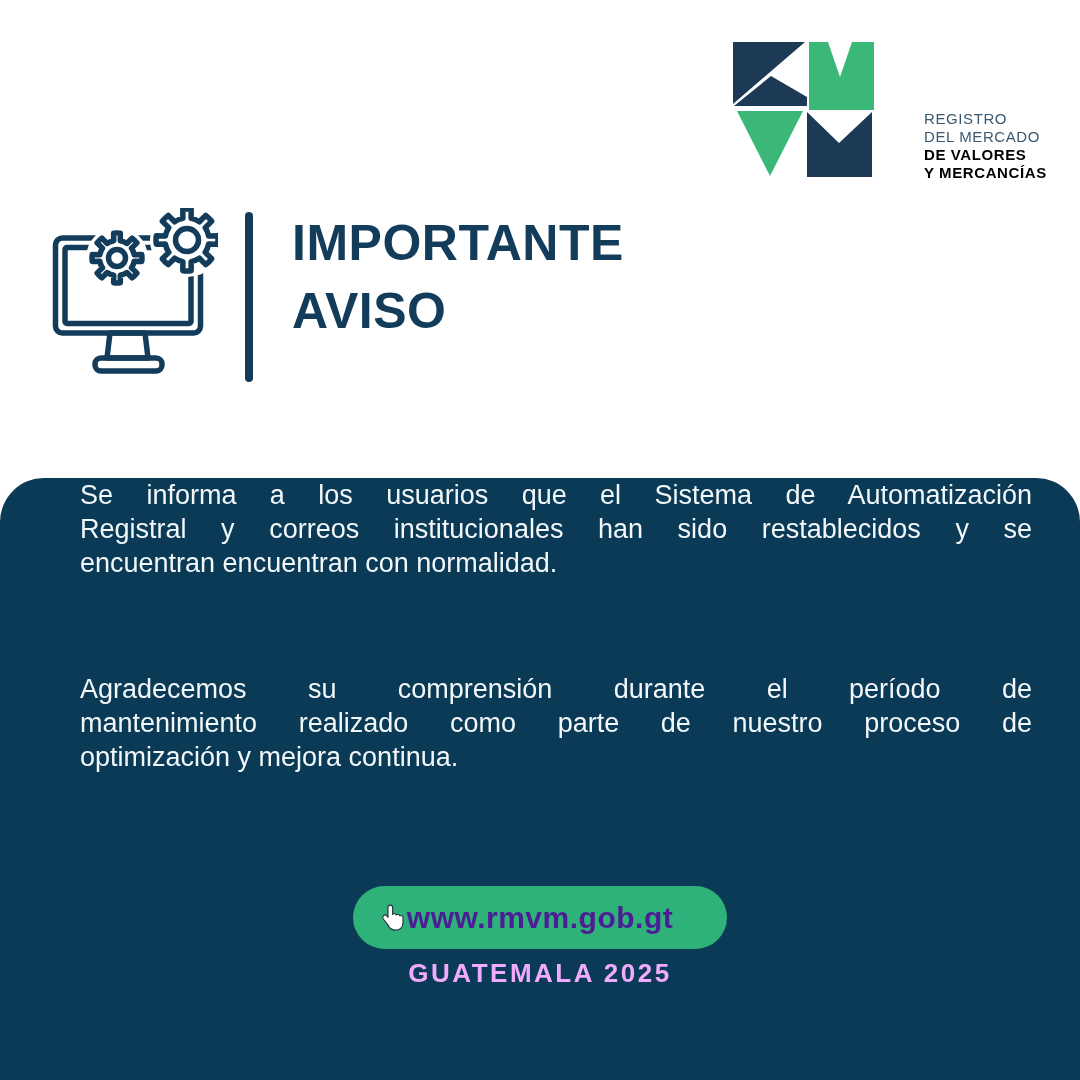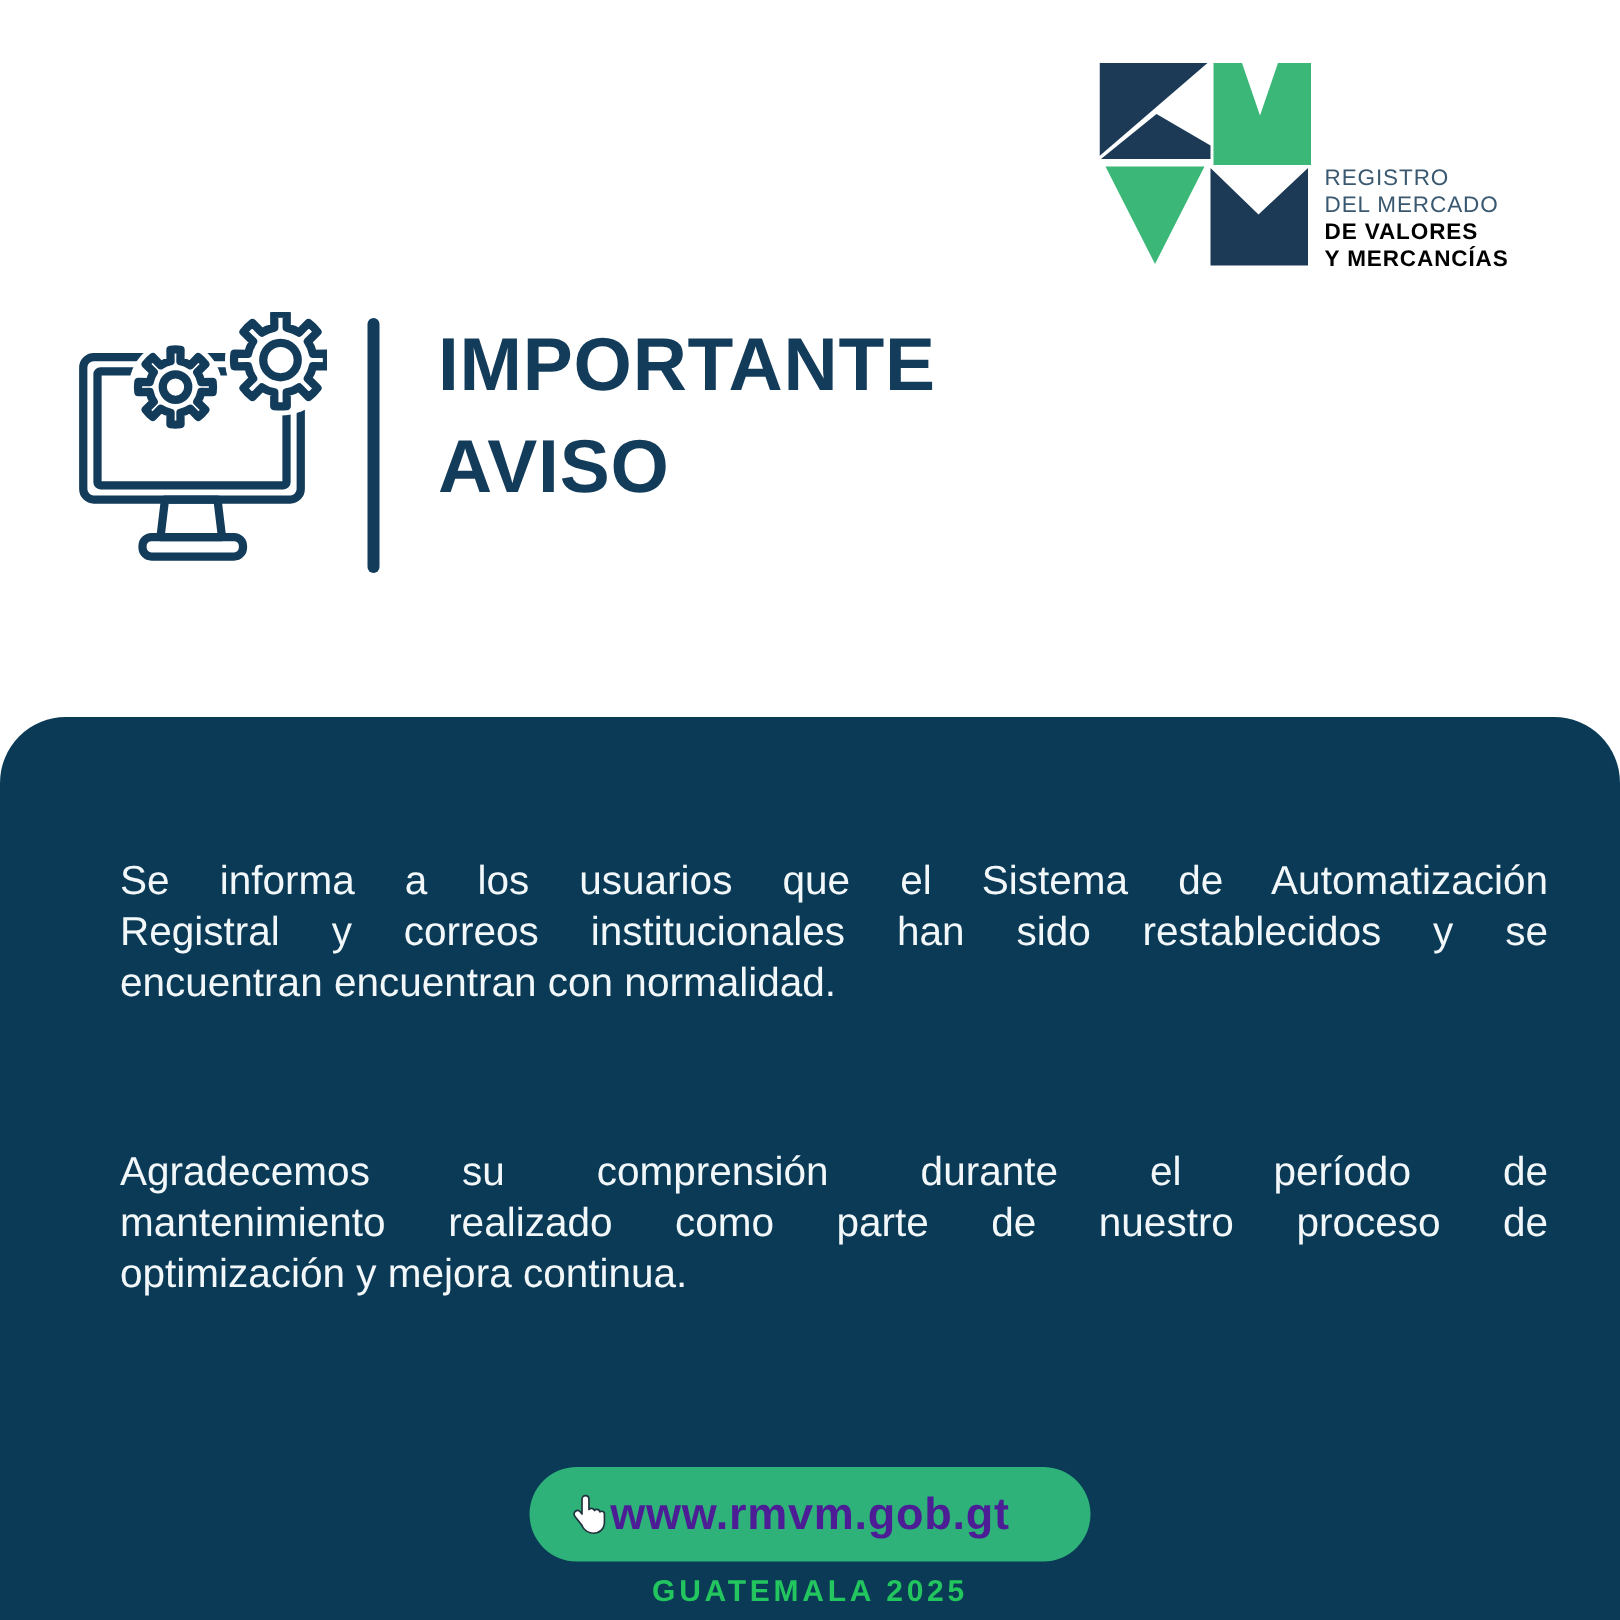--- a/index.html
+++ b/index.html
@@ -3,58 +3,58 @@
 <meta charset="utf-8">
 <style>
   html,body{margin:0;padding:0;background:#e8e8e8;}
   .canvas{
     position:relative;width:1080px;height:1080px;margin:0 auto;
     background:#ffffff;overflow:hidden;
     font-family:"Liberation Sans","DejaVu Sans",sans-serif;
   }
 
   
-  .brand{position:absolute;left:733px;top:42px;display:flex;align-items:flex-end;}
+  .brand{position:absolute;left:733px;top:42px;display:flex;align-items:flex-end;gap:41px;}
   .brand-mark{display:block;}
   .brand-text{margin-left:9px;margin-bottom:-4px;display:flex;flex-direction:column;}
   .brand-line{font-size:15px;line-height:18px;letter-spacing:.6px;color:#3a5970;font-weight:400;white-space:nowrap;}
   .brand-line.bold{font-weight:700;color:#000000;}
 
   
   .title-row{position:absolute;left:52px;top:205px;display:flex;align-items:flex-start;}
   .head-icon{display:block;margin-top:3px;}
   .v-divider{width:8px;height:170px;background:#133c5b;border-radius:4px;margin-left:27px;margin-top:7px;}
   .page-title{margin:4px 0 0 39px;font-size:50px;line-height:68px;font-weight:700;
     color:#133c5b;letter-spacing:.5px;}
   .page-title span{display:block;}
 
   
   .panel{
     position:absolute;left:0;right:0;top:478px;bottom:0;
     background:#0a3a55;border-radius:44px 44px 0 0;
     color:#f2f7fa;
   }
   .notice{margin:0 48px 0 80px;font-size:27px;line-height:34px;font-weight:400;color:#f2f7fa;}
-  .notice.first{padding-top:92px;}
+  .notice.first{}
   .notice.second{margin-top:92px;}
   .jline{text-align:justify;text-align-last:justify;}
   .jline.last{text-align-last:left;}
 
   
   .url-button{
     position:relative;display:flex;align-items:center;justify-content:center;
     width:374px;height:63px;margin:112px auto 0;
     background:#2eb27a;border-radius:32px;text-decoration:none;cursor:pointer;
   }
   .url-button .label{color:#4c1d95;font-size:30px;font-weight:700;letter-spacing:.5px;}
   .cursor-icon{position:absolute;left:22px;top:14px;display:block;}
 
   
-  .footer-text{margin-top:9px;text-align:center;font-size:20px;font-weight:700;
-    letter-spacing:2.5px;color:#22c55e;}
+  .footer-text{margin-top:9px;text-align:center;font-size:26px;font-weight:700;
+    letter-spacing:2.5px;color:#f0abfc;}
 
   svg .ink{stroke:#133c5b;fill:none;stroke-width:5.5;stroke-linecap:round;stroke-linejoin:round;}
   svg .halo{fill:#ffffff;stroke:none;}
   svg .gearfill{fill:#ffffff;stroke:#133c5b;stroke-width:5.5;stroke-linejoin:round;}
   svg .hub{fill:#ffffff;stroke:#133c5b;stroke-width:5.5;}
 </style>
 </head>
 <body>
 
 <div class="canvas">

